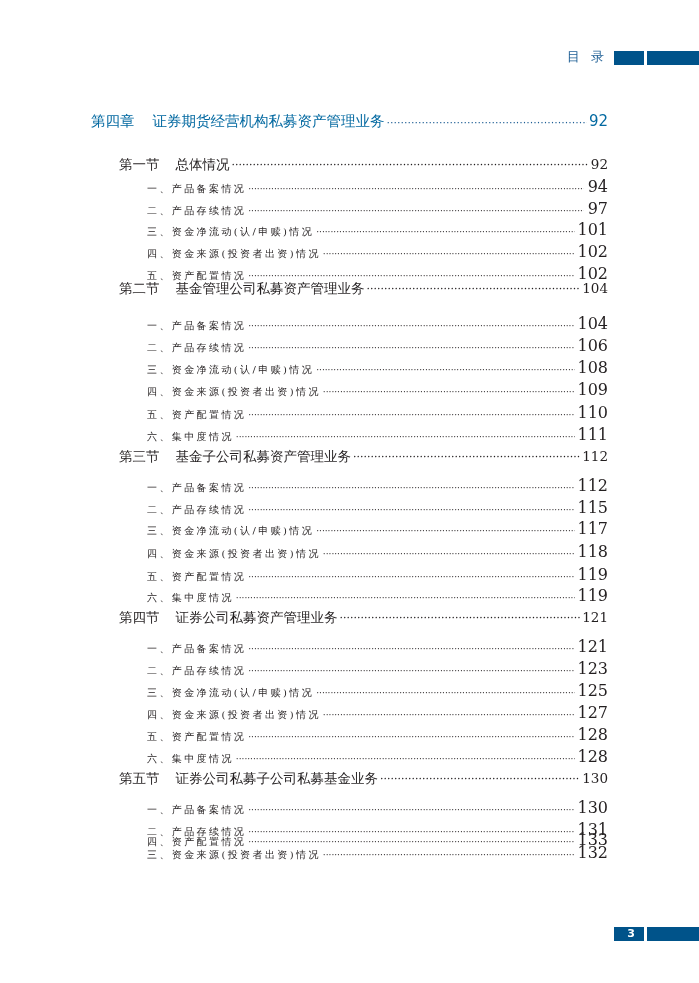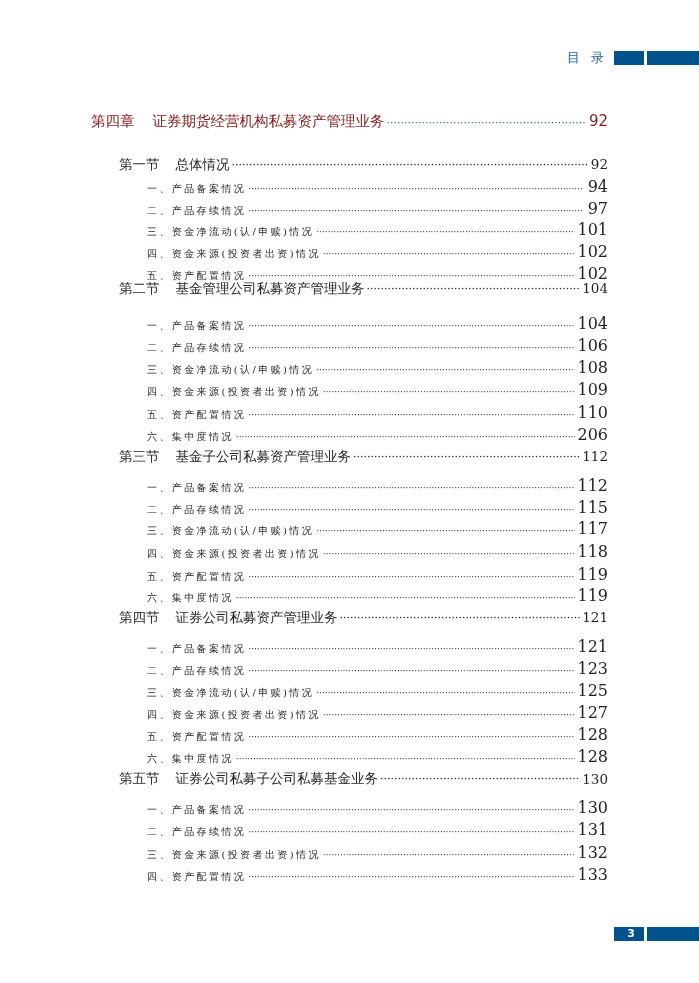--- a/index.html
+++ b/index.html
@@ -1,35 +1,35 @@
 <!DOCTYPE html>
 <html><head>
 <meta charset="utf-8">
 <style>
   html, body { margin:0; padding:0; }
   body { width:699px; height:983px; background:#ffffff; position:relative; overflow:hidden;
          font-family:"DejaVu Serif", "Liberation Serif", serif; color:#231f20; }
-  .hdr-title { position:absolute; left:567px; top:49px; font-family:Liberation Serif, serif;
+  .hdr-title { position:absolute; left:567px; top:49px; font-family:Liberation Mono, monospace;
                font-size:13px; color:#1f5f95; letter-spacing:11px; line-height:18px; }
   .bar { position:absolute; background:#00538a; }
   .hb1 { left:614px; top:51px; width:30px; height:14px; }
   .hb2 { left:647px; top:51px; width:52px; height:14px; }
   .fb1 { left:614px; top:927px; width:30px; height:14px; color:#fff; font-family:"DejaVu Sans","Liberation Sans",sans-serif;
          font-size:11px; font-weight:bold; text-align:right; line-height:14px; box-sizing:border-box; padding-right:9px; }
   .fb2 { left:647px; top:927px; width:52px; height:14px; }
 
   .toc { position:absolute; left:0; top:0; width:699px; }
   .row { position:absolute; display:flex; align-items:baseline; white-space:nowrap; }
   .row .lbl { flex:0 0 auto; }
   .row .dots { flex:1 1 auto; overflow:hidden; margin:0 2px; letter-spacing:0; }
   .row .dots::before { content:"································································································································································"; }
   .row .pg { flex:0 0 auto; text-align:right; }
 
   .chapter { left:91px; width:517px; font-family:"DejaVu Sans","Liberation Sans",sans-serif; font-size:14.5px;
-             color:#7f1d1d; }
+             color:#0369a1; }
   .chapter .dots { color:#1f5f95; font-size:11px; }
   .chapter .pg { font-size:15px; }
   .chapter .gap { display:inline-block; width:18px; }
 
   .section { left:119px; width:489px; font-size:13.5px; color:#231f20; }
   .section .dots { font-size:11px; }
   .section .gap { display:inline-block; width:16px; }
 
   .item { left:147px; width:461px; font-size:10px; color:#231f20; letter-spacing:2.4px; }
   .item .dots { font-size:9px; letter-spacing:0; }
@@ -109,21 +109,21 @@
       <span class="pg">109</span>
     </div>
   <div class="row item" style="top:403px;">
       <span class="lbl">五、资产配置情况</span>
       <span class="dots"></span>
       <span class="pg">110</span>
     </div>
   <div class="row item" style="top:425px;">
       <span class="lbl">六、集中度情况</span>
       <span class="dots"></span>
-      <span class="pg">206</span>
+      <span class="pg">111</span>
     </div>
 
   <div class="row section" style="top:448px;">
     <span class="lbl"><span>第三节</span><span class="gap"></span><span>基金子公司私募资产管理业务</span></span>
     <span class="dots"></span>
     <span class="pg">112</span>
   </div>
   <div class="row item" style="top:476px;">
       <span class="lbl">一、产品备案情况</span>
       <span class="dots"></span>
@@ -184,41 +184,41 @@
       <span class="lbl">五、资产配置情况</span>
       <span class="dots"></span>
       <span class="pg">128</span>
     </div>
   <div class="row item" style="top:747px;">
       <span class="lbl">六、集中度情况</span>
       <span class="dots"></span>
       <span class="pg">128</span>
     </div>
 
-  <div class="row section" style="top:770px;align-items:center;">
+  <div class="row section" style="top:770px;">
     <span class="lbl"><span>第五节</span><span class="gap"></span><span>证券公司私募子公司私募基金业务</span></span>
     <span class="dots"></span>
     <span class="pg">130</span>
   </div>
   <div class="row item" style="top:798px;">
       <span class="lbl">一、产品备案情况</span>
       <span class="dots"></span>
       <span class="pg">130</span>
     </div>
   <div class="row item" style="top:820px;">
       <span class="lbl">二、产品存续情况</span>
       <span class="dots"></span>
       <span class="pg">131</span>
     </div>
   <div class="row item" style="top:843px;">
       <span class="lbl">三、资金来源(投资者出资)情况 </span>
       <span class="dots"></span>
       <span class="pg">132</span>
     </div>
-  <div class="row item" style="top:865px;">
+  <div class="row item" style="top:830px;">
       <span class="lbl">四、资产配置情况</span>
       <span class="dots"></span>
       <span class="pg">133</span>
     </div>
 </div>
 
 <div>
   <div class="bar fb1">3</div>
   <div class="bar fb2"></div>
 </div>

